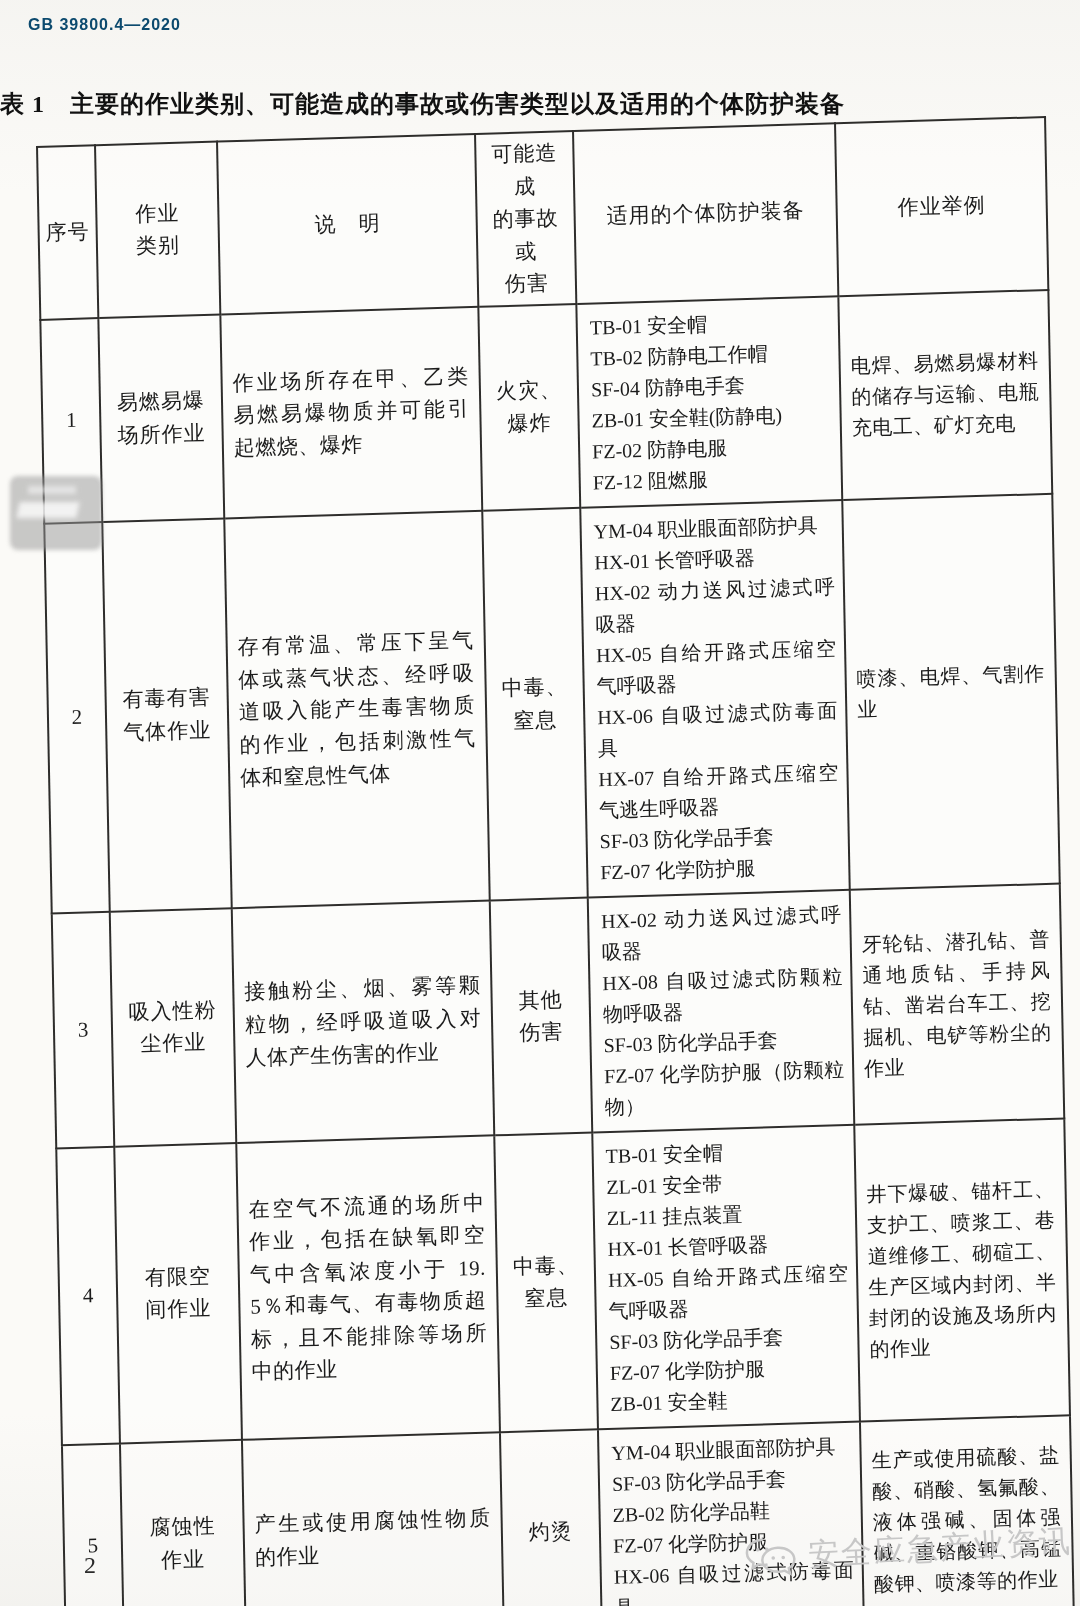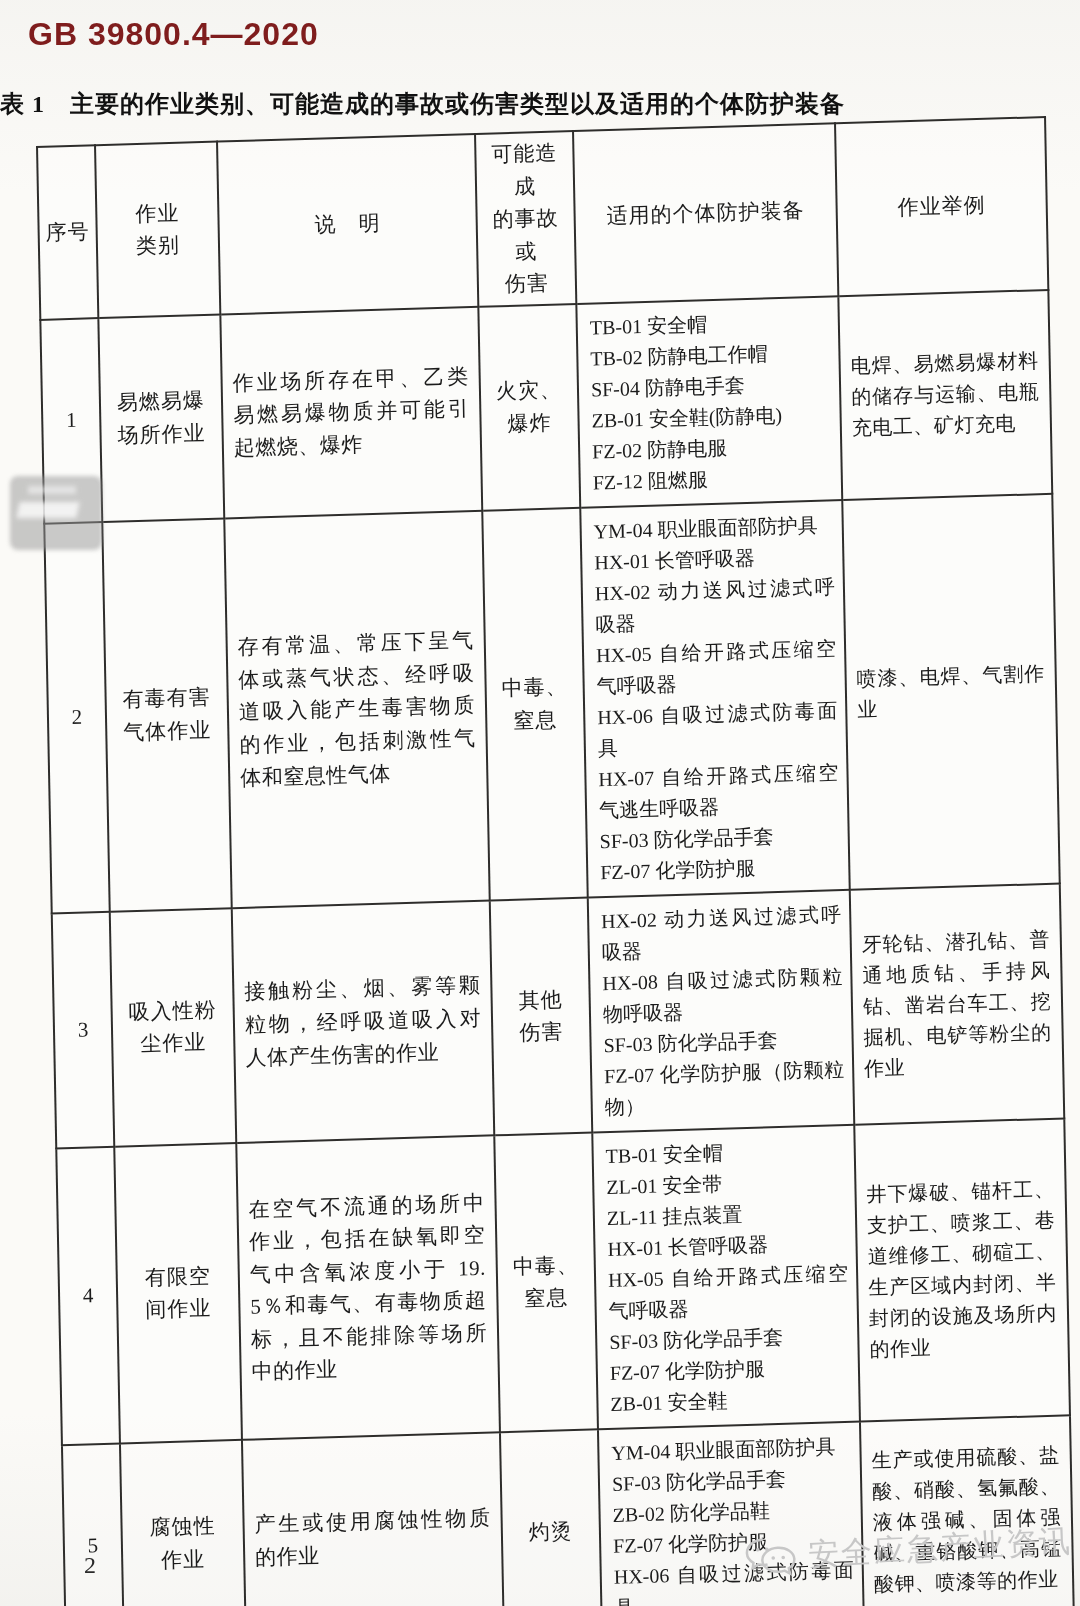--- a/index.html
+++ b/index.html
@@ -12,21 +12,21 @@
     overflow:hidden;
   }
   .scan-tint{
     position:absolute;inset:0;
     background:linear-gradient(180deg, rgba(220,220,215,0.18) 0%, rgba(255,255,255,0) 12%, rgba(255,255,255,0) 88%, rgba(215,215,210,0.22) 100%);
     pointer-events:none;
   }
   .std-code{
     position:absolute;top:16px;left:28px;
     font-family:"Liberation Sans","DejaVu Sans",sans-serif;
-    font-weight:bold;font-size:32px;letter-spacing:1px;color:#7f1d1d;
+    font-weight:bold;font-size:16px;letter-spacing:1px;color:#0c4a6e;
   }
   .table-title{
     position:absolute;top:88px;left:0;width:1040px;
     font-weight:bold;font-size:24px;letter-spacing:1px;color:#111;
   }
   .table-wrap{
     position:absolute;top:146px;left:36px;
     transform:skewY(-1.7deg) skewX(1.1deg);
     transform-origin:0 0;
   }

